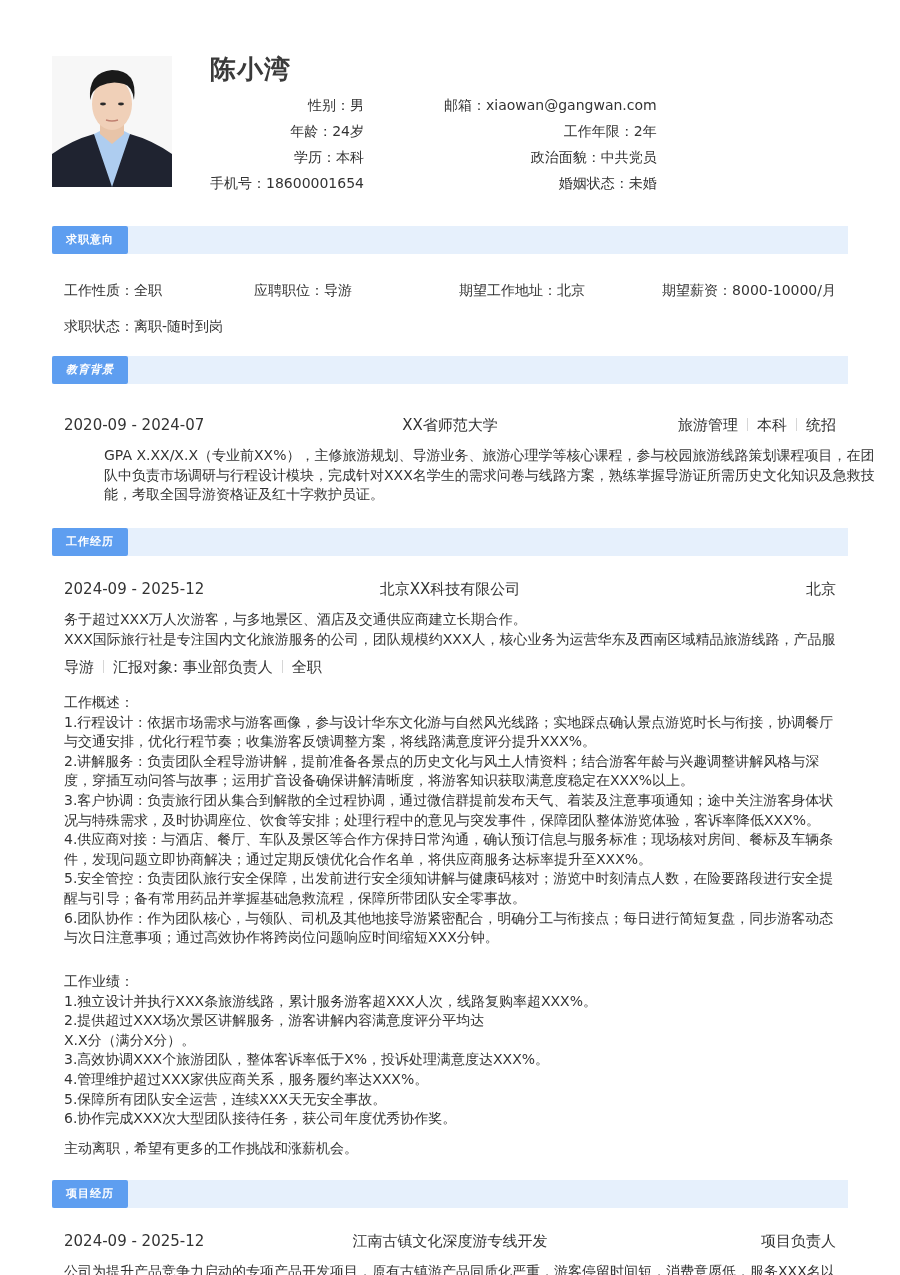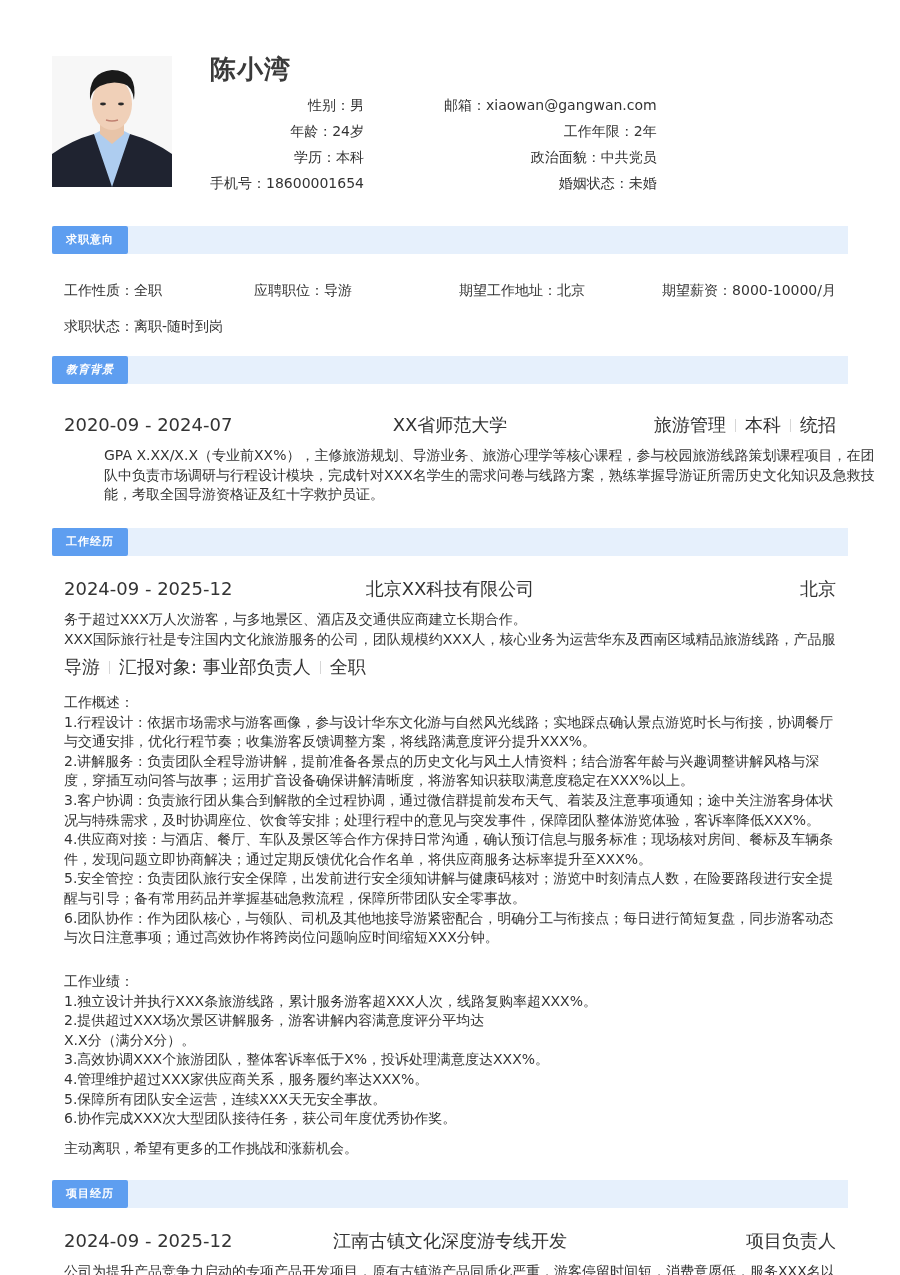--- a/index.html
+++ b/index.html
@@ -11,21 +11,21 @@
     .name { position: absolute; left: 158px; top: 8px; font-size: 26px; font-weight: bold; color: #3a3a3a; letter-spacing: 1px; }
     .info-col { position: absolute; top: 48px; }
     .info-col.left { left: 158px; }
     .info-col.right { left: 392px; }
     .info-row { height: 26px; line-height: 26px; font-size: 14px; color: #333; white-space: nowrap; text-align: right; }
     .info-row .lbl { color: #333; }
 
     .section-bar { position: absolute; left: 52px; width: 796px; height: 28px; background: #e6f0fc; }
     .section-bar .tag { position: absolute; left: 0; top: 0; height: 28px; width: 76px; background: #5e9ef0; color: #ffffff; font-weight: bold; font-size: 11px; line-height: 28px; text-align: center; border-radius: 2px; letter-spacing: 1px; }
 
-    .row3 { position: absolute; left: 64px; width: 772px; height: 20px; line-height: 20px; font-size: 18px; white-space: nowrap; }
+    .row3 { position: absolute; left: 64px; width: 772px; height: 20px; line-height: 20px; font-size: 15px; white-space: nowrap; }
     .row3 .l { position: absolute; left: 0; }
     .row3 .c { position: absolute; left: 0; width: 772px; text-align: center; }
     .row3 .r { position: absolute; right: 0; }
     .sep { display: inline-block; width: 1px; height: 13px; background: #d6d6d6; margin: 0 9px; vertical-align: -1px; }
 
     .para { position: absolute; left: 64px; width: 774px; font-size: 14px; line-height: 19.6px; color: #333; }
     .para div { white-space: nowrap; }
 
     .intent { position: absolute; top: 280px; left: 64px; width: 772px; height: 20px; font-size: 14px; line-height: 20px; }
     .intent span.item { position: absolute; white-space: nowrap; text-align: center; }

